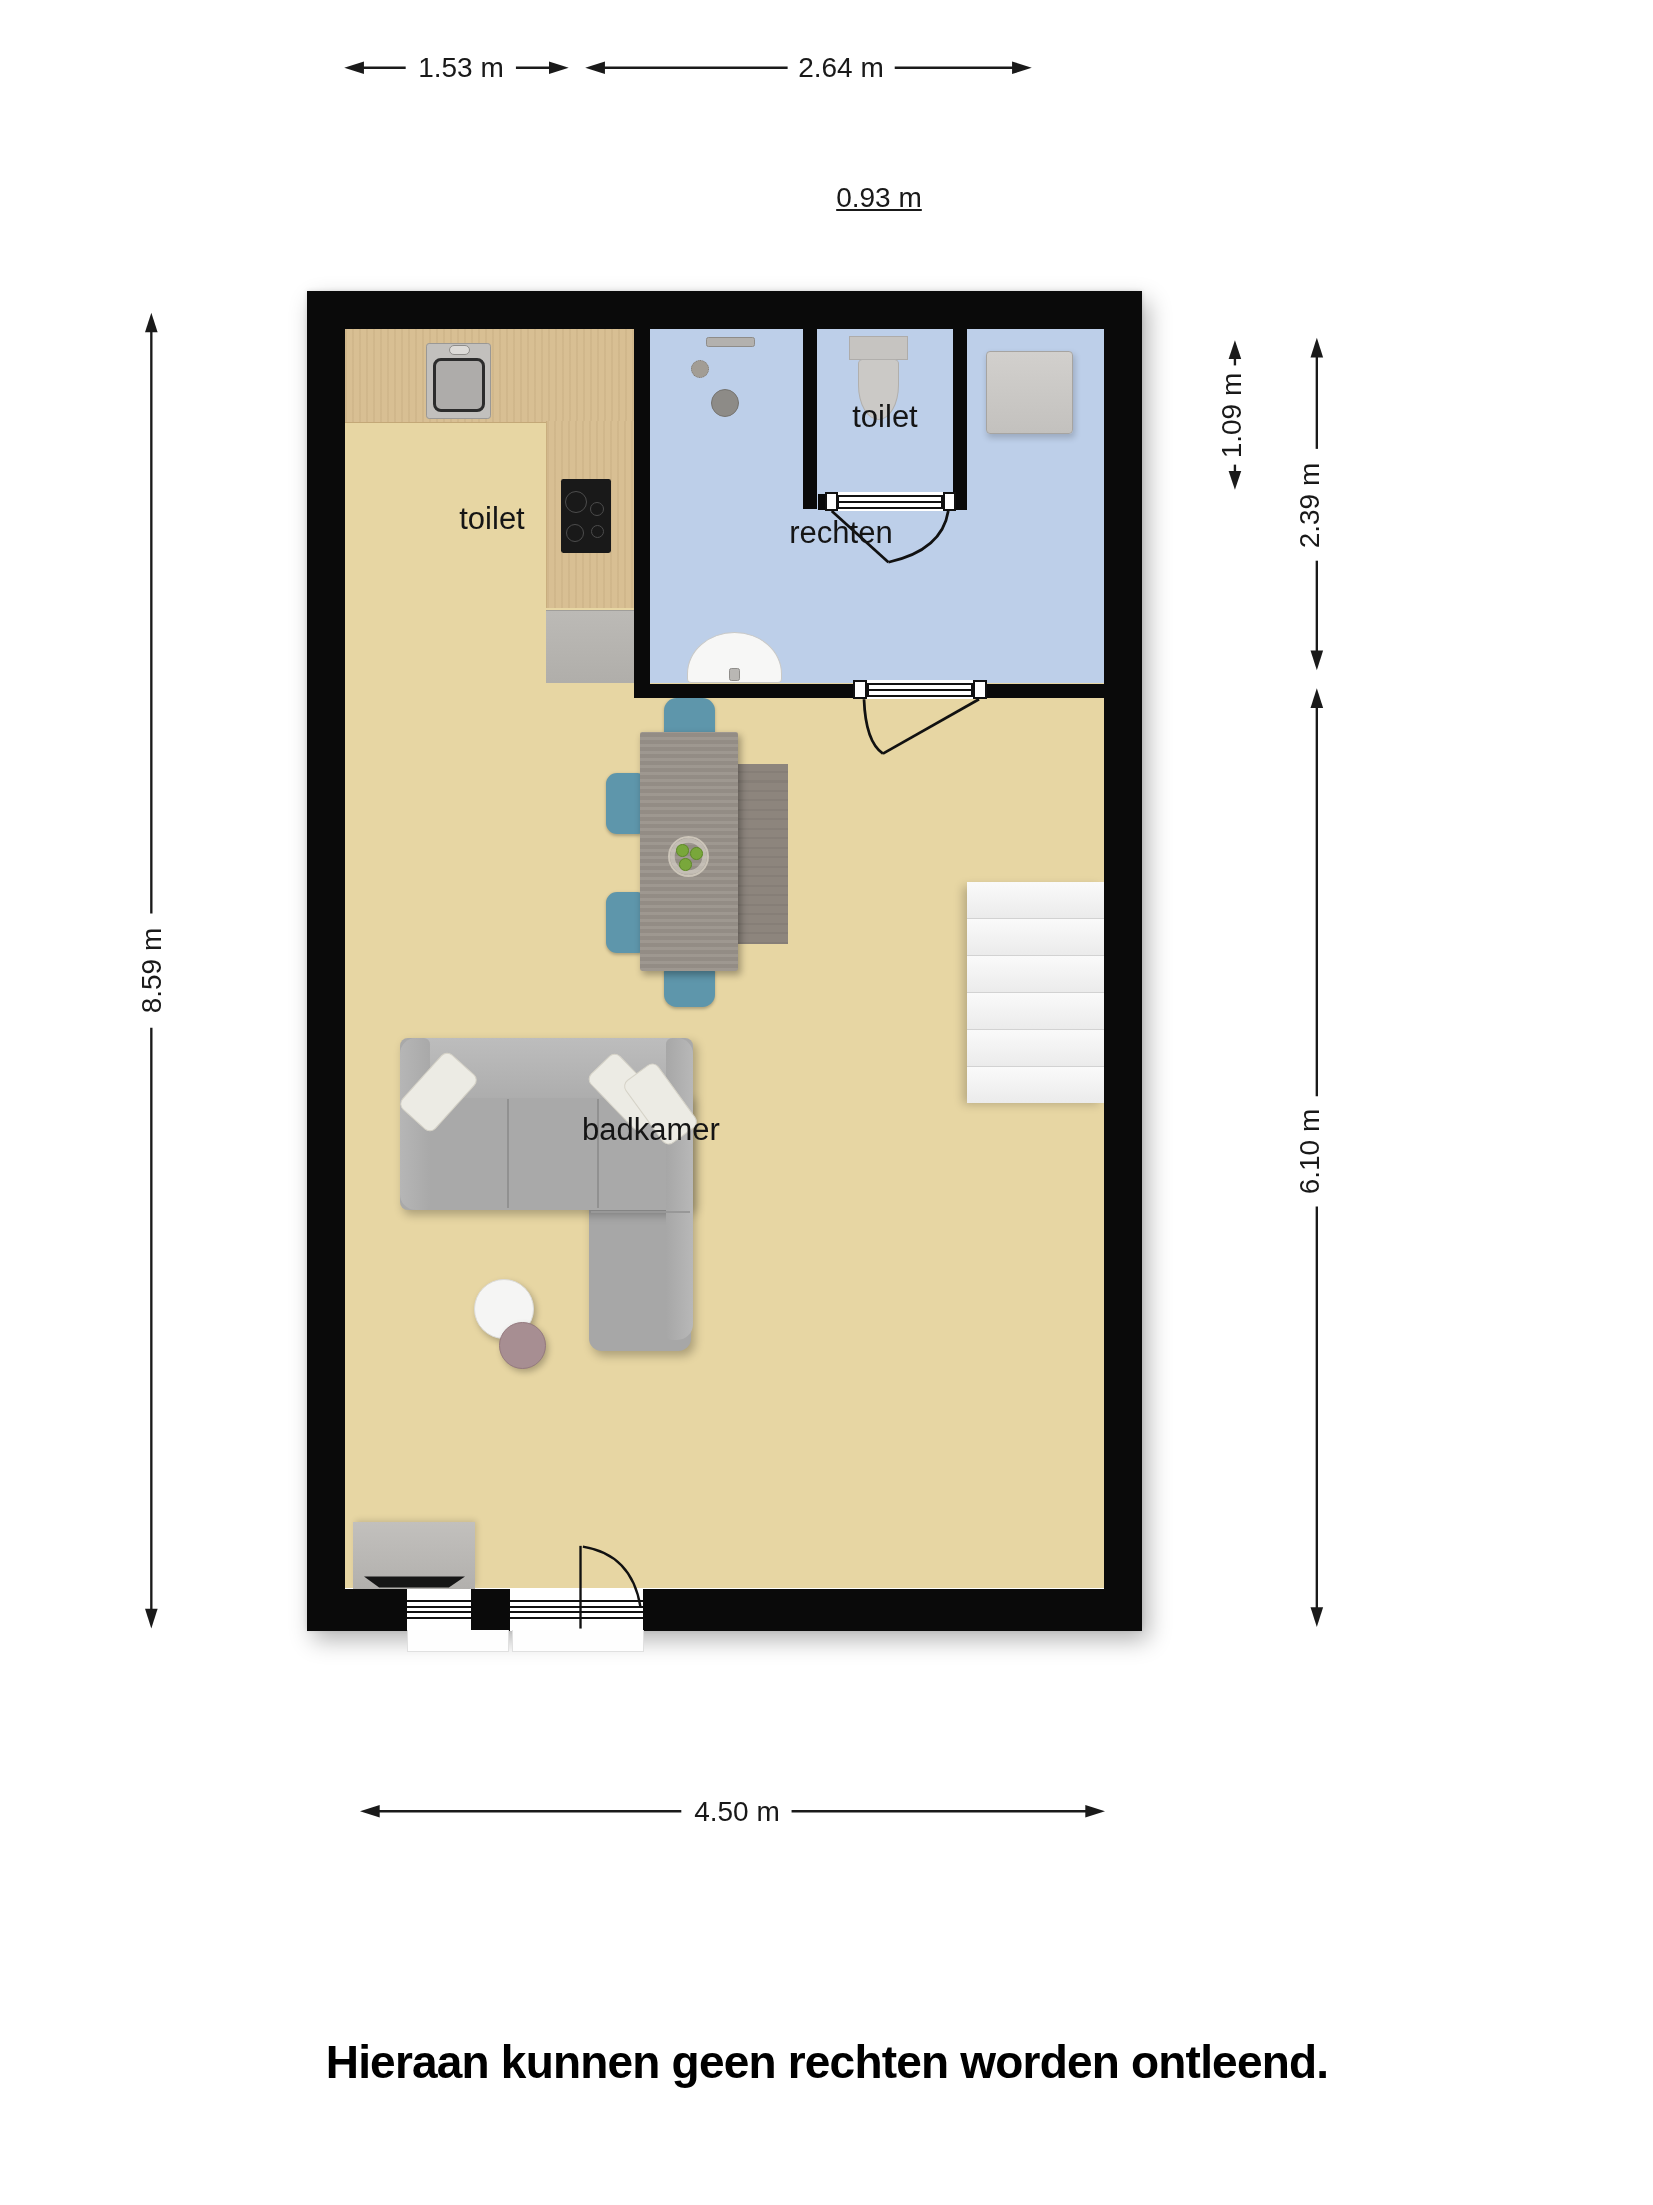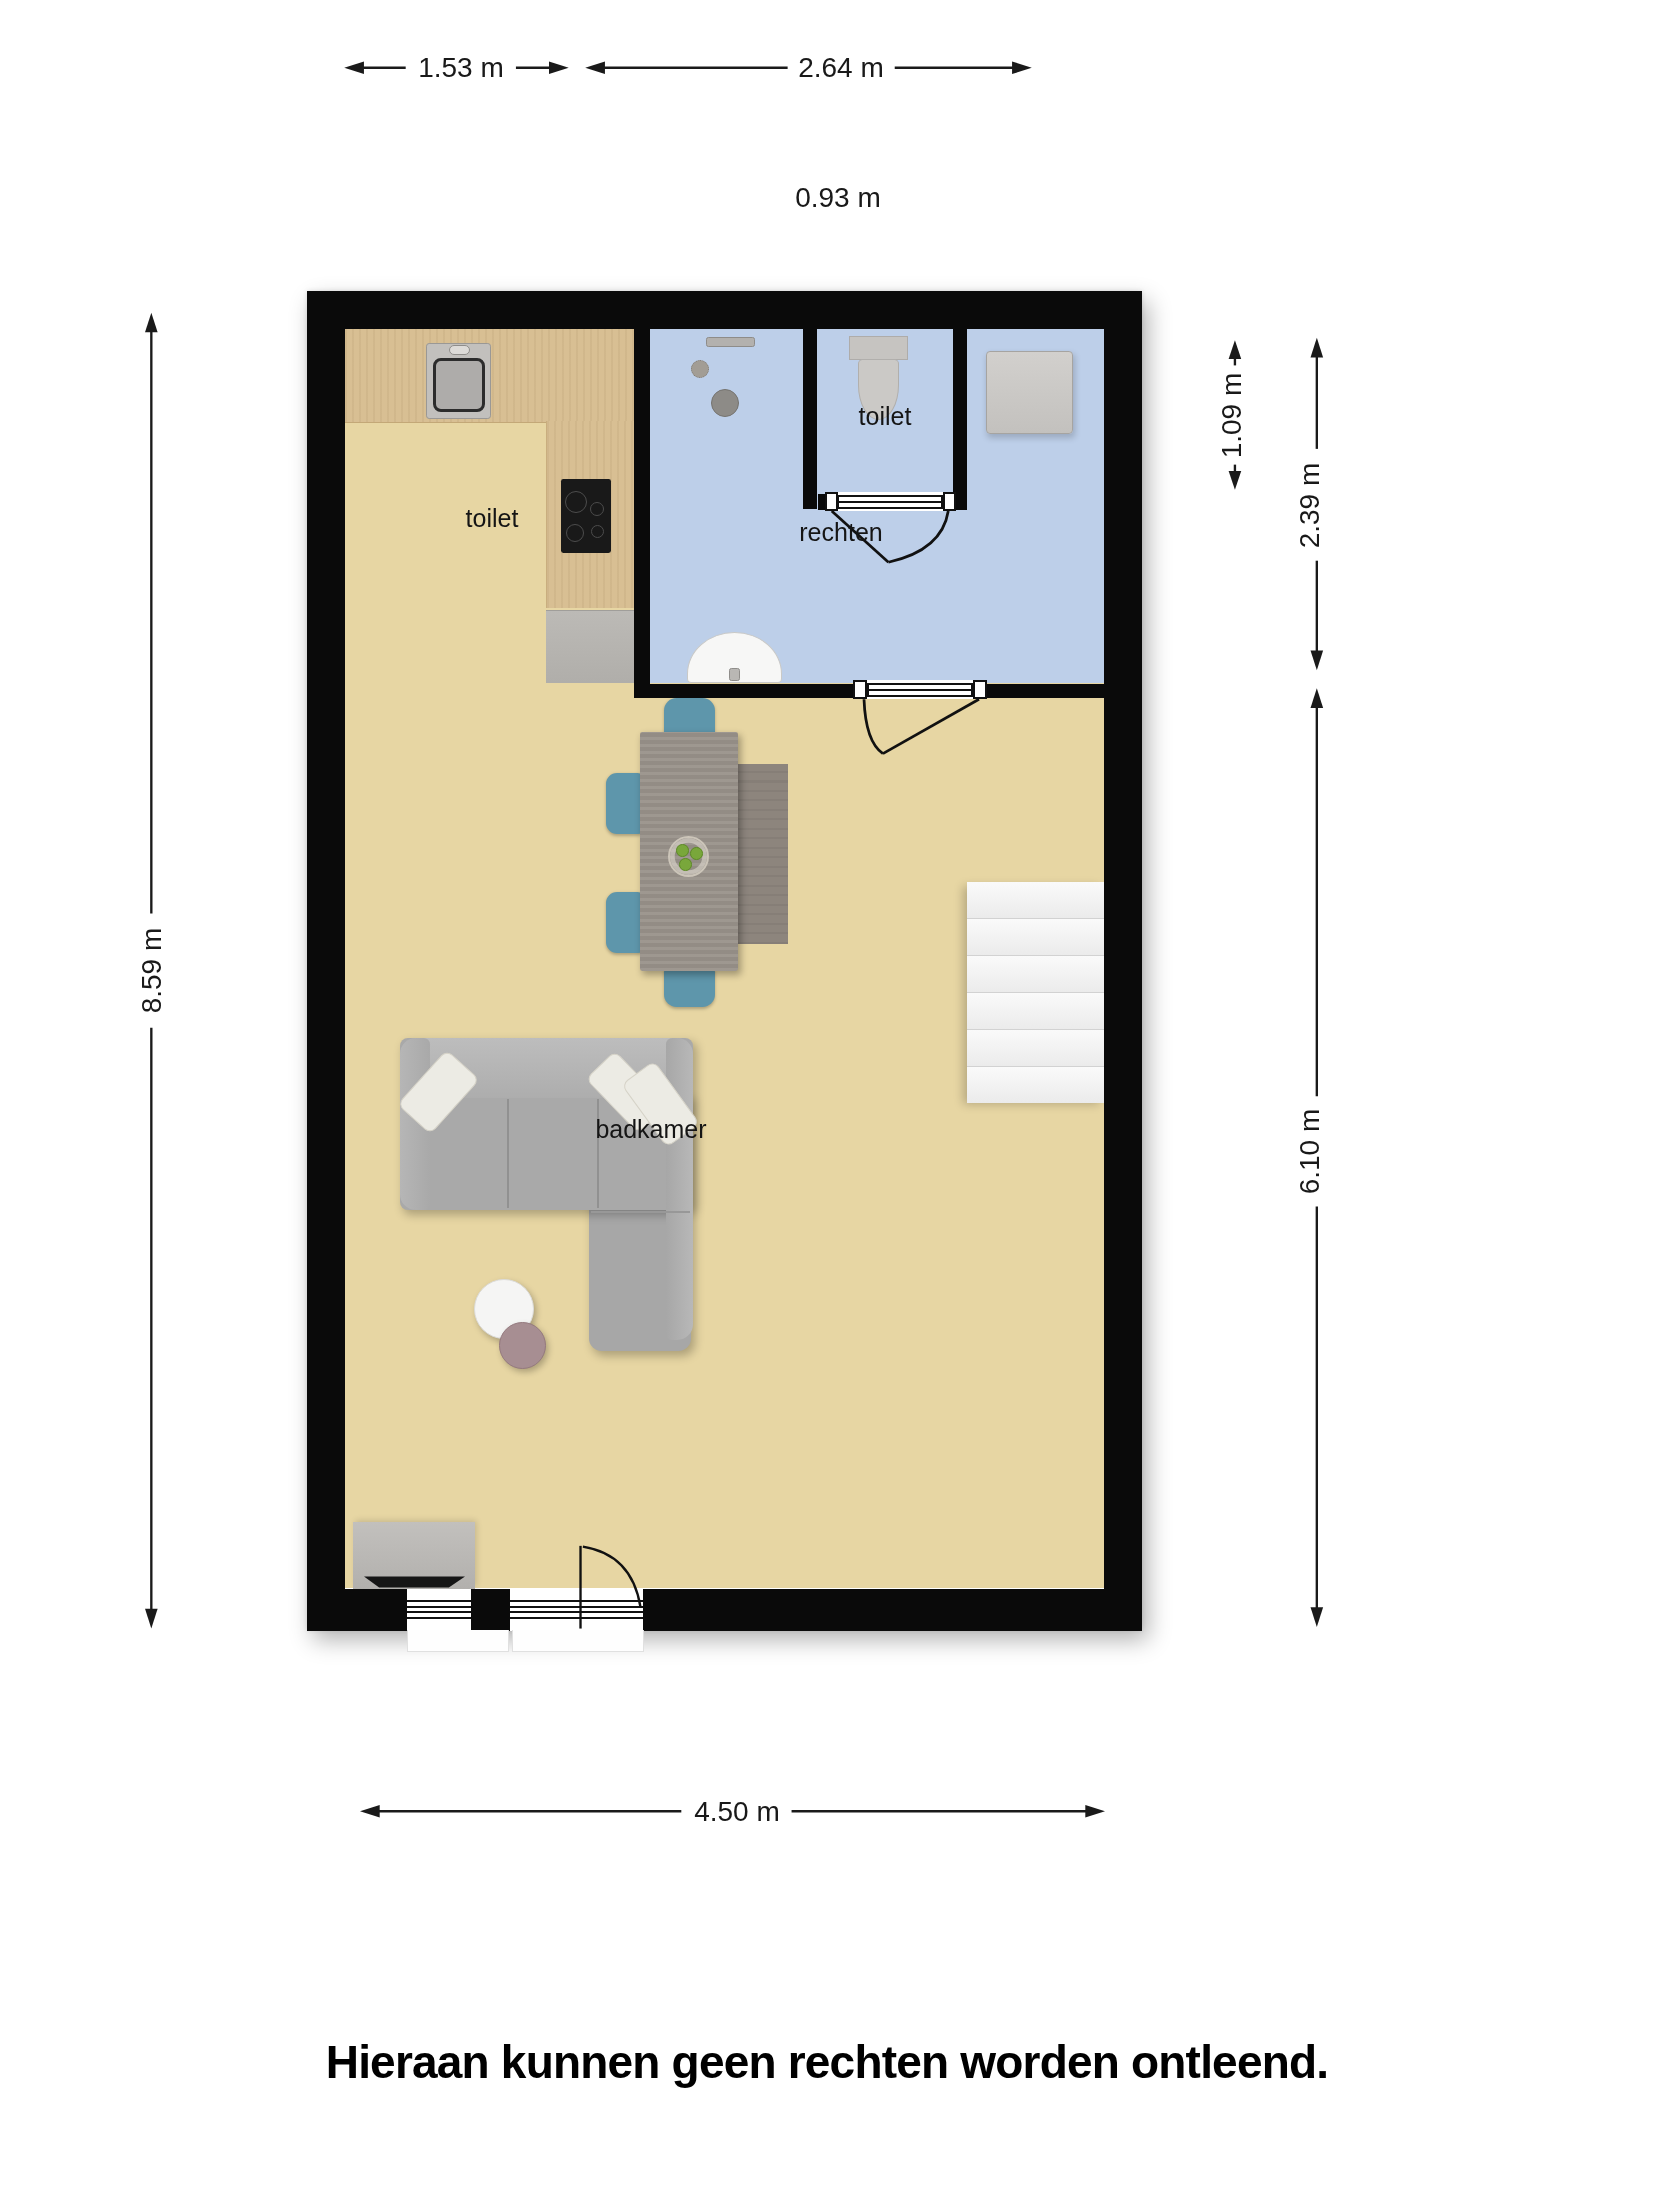--- a/index.html
+++ b/index.html
@@ -1,21 +1,21 @@
 <!DOCTYPE html>
 <html style="font-size:12.6px"><head>
 <meta charset="utf-8">
 <style>
   html,body{margin:0;padding:0;}
   body{width:1654px;height:2205px;position:relative;background:#ffffff;
        font-family:"Liberation Sans","DejaVu Sans",sans-serif;overflow:hidden;}
   .abs{position:absolute;}
   .wall{position:absolute;background:#0a0a0a;}
   .roomlabel{position:absolute;width:252px;height:43px;line-height:43px;text-align:center;
-             font-size:25px;color:#151515;}
+             font-size:31px;color:#151515;}
   .dimlabel{position:absolute;width:150px;height:35px;line-height:35px;text-align:center;
             font-size:28px;color:#191919;}
   .vlabel{transform:rotate(-90deg);}
   .doorpost{position:absolute;background:#fff;border:2.4px solid #111;box-sizing:border-box;}
   .leaf-h{position:absolute;background:linear-gradient(#111,#111) 0 50%/100% 2.4px no-repeat,#fff;
           border:2.4px solid #111;box-sizing:border-box;}
   .winband{position:absolute;box-sizing:border-box;border-top:2.4px solid #111;border-bottom:2.4px solid #111;
            background:linear-gradient(#111,#111) 0 30%/100% 2.4px no-repeat,
                       linear-gradient(#111,#111) 0 70%/100% 2.4px no-repeat,#fff;}
   .tread{height:36px;background:linear-gradient(#fafafa,#ebebeb);border-bottom:1.6px solid #d2d2d2;}
@@ -181,21 +181,21 @@
     <polygon points="1403,2300 1378,2292 1378,2308" fill="#1a1a1a"></polygon>
   </svg>
 
   <div class="roomlabel" style="left:366px;top:497px;">toilet</div>
   <div class="roomlabel" style="left:759px;top:395px;">toilet</div>
   <div class="roomlabel" style="left:715px;top:511px;">rechten</div>
   <div class="roomlabel" style="left:525px;top:1108px;">badkamer</div>
 
   <div class="dimlabel" style="left:386px;top:50px;">1.53 m</div>
   <div class="dimlabel" style="left:766px;top:50px;">2.64 m</div>
-  <div class="dimlabel" style="left:763px;top:180px;">0.93 m</div>
+  <div class="dimlabel" style="left:804px;top:180px;text-decoration:underline;">0.93 m</div>
   <div class="dimlabel vlabel" style="left:76px;top:953px;">8.59 m</div>
   <div class="dimlabel vlabel" style="left:1156px;top:398px;">1.09 m</div>
   <div class="dimlabel vlabel" style="left:1234px;top:488px;">2.39 m</div>
   <div class="dimlabel vlabel" style="left:1234px;top:1134px;">6.10 m</div>
   <div class="dimlabel" style="left:662px;top:1794px;">4.50 m</div>
 
   <div class="disclaimer" style="top:2035px;">Hieraan kunnen geen rechten worden ontleend.</div>
 
 </div>
 

